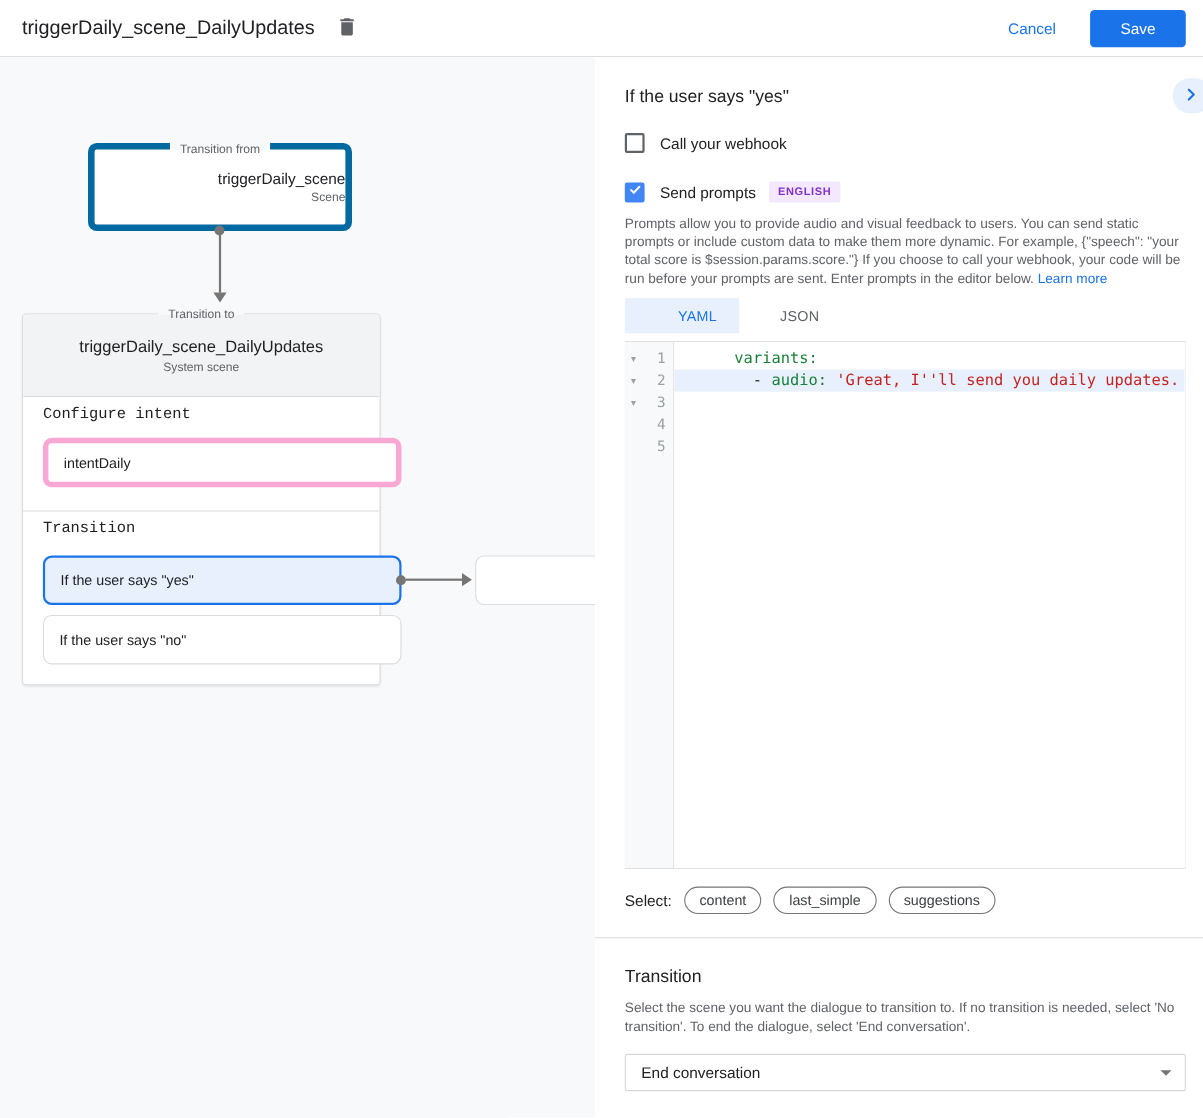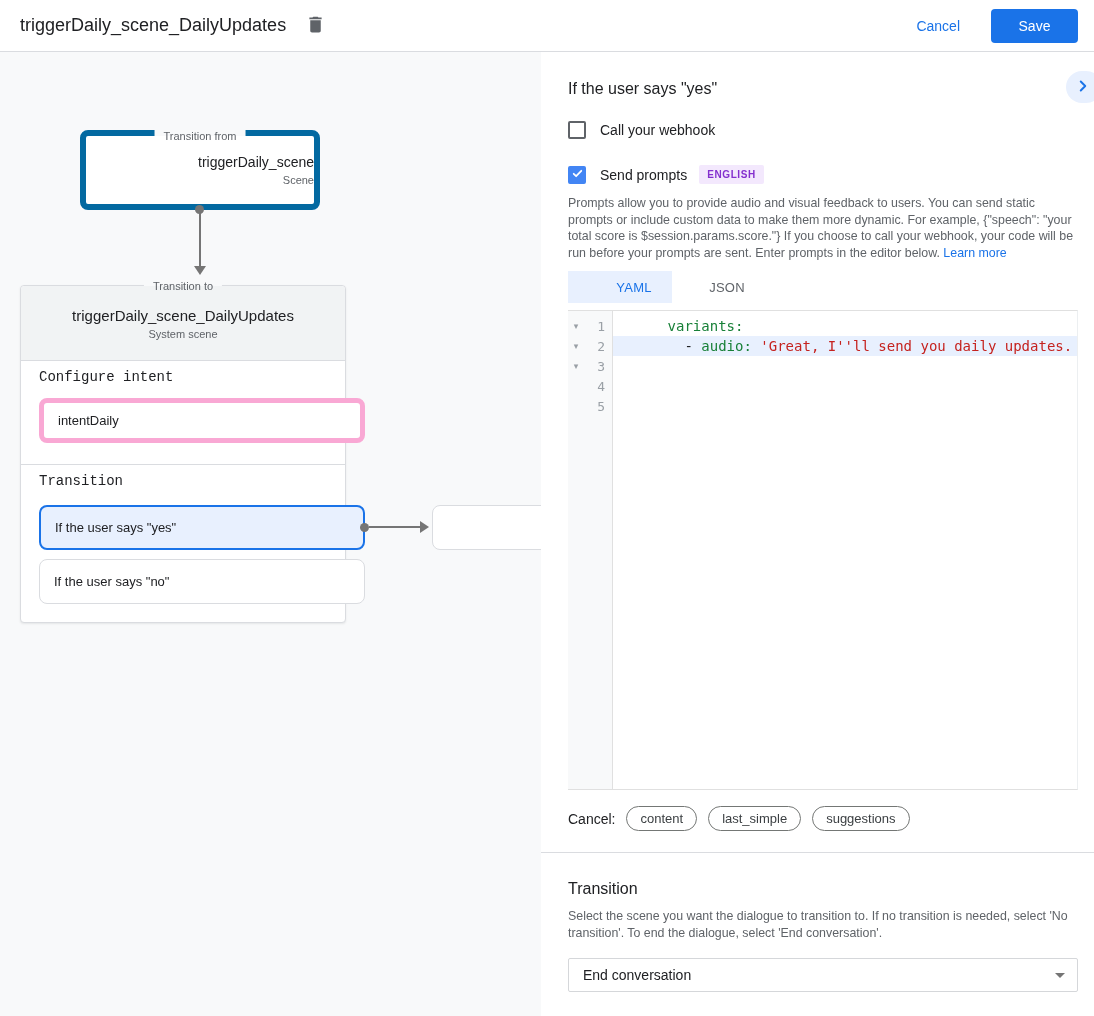--- a/index.html
+++ b/index.html
@@ -227,21 +227,21 @@
           </div>
         </div>
       <div class="code-area">
           <div class="cl"><span class="t-p">      </span><span class="t-k">variants:</span></div>
           <div class="cl hl"><span class="t-p">        - </span><span class="t-k">audio:</span><span class="t-p"> </span><span class="t-s">'Great, I''ll send you daily updates.</span></div>
           <div class="cl"></div>
         </div>
     </div>
 
     <div class="insert-row">
-      <span class="insert-label">Cancel:</span>
+      <span class="insert-label">Select:</span>
       <button class="pill">content</button>
       <button class="pill">last_simple</button>
       <button class="pill">suggestions</button>
     </div>
 
     <hr class="panel-divider">
 
     <h2 class="trans-title">Transition</h2>
     <p class="desc trans-desc">Select the scene you want the dialogue to transition to. If no transition is needed, select 'No transition'. To end the dialogue, select 'End conversation'.</p>
 

